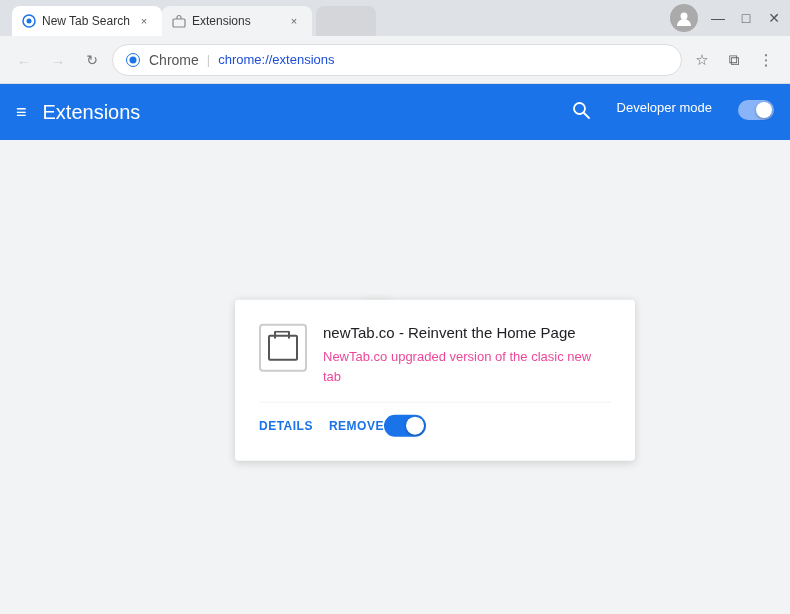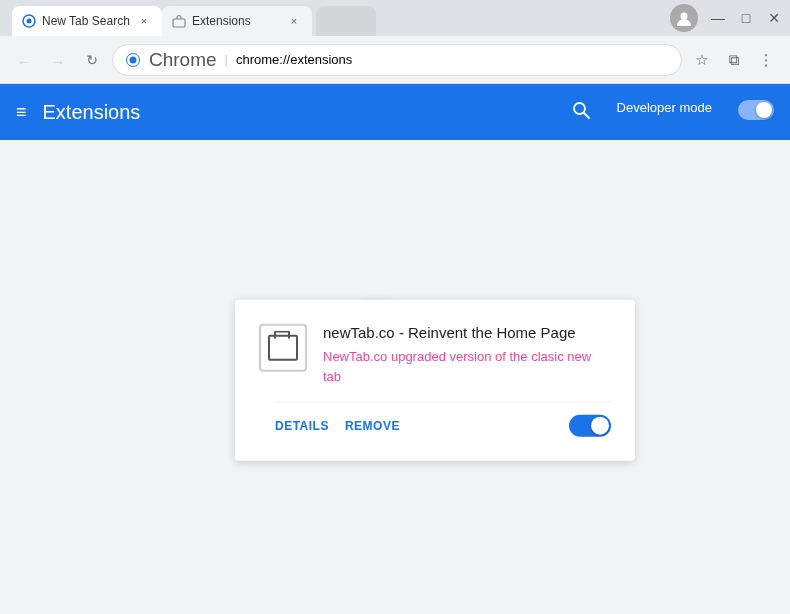--- a/index.html
+++ b/index.html
@@ -151,31 +151,31 @@
       height: 16px;
       display: flex;
       align-items: center;
       justify-content: center;
       color: #1a73e8;
       font-size: 13px;
     }
 
     .url-site-name {
       color: #555;
-      font-size: 19px;
+      font-size: 14px;
       font-weight: 500;
     }
 
     .url-separator {
       color: #ccc;
       font-size: 13px;
     }
 
     .url-text {
-      color: #000000;
+      color: #1d4ed8;
       font-size: 13px;
       flex: 1;
     }
 
     .address-bar-icons {
       display: flex;
       gap: 4px;
       align-items: center;
     }
 
@@ -352,24 +352,22 @@
 
     .ext-description {
       font-size: 13px;
       color: #ec4899;
       line-height: 1.5;
     }
 
     .ext-card-footer {
       display: flex;
       align-items: center;
-      justify-content: space-between;
       padding-top: 12px;
       border-top: 1px solid #f1f3f4;
-      margin-left: 16px;
     }
 
     .ext-buttons {
       display: flex;
       gap: 16px;
     }
 
     .ext-btn {
       font-size: 12px;
       font-weight: 600;

